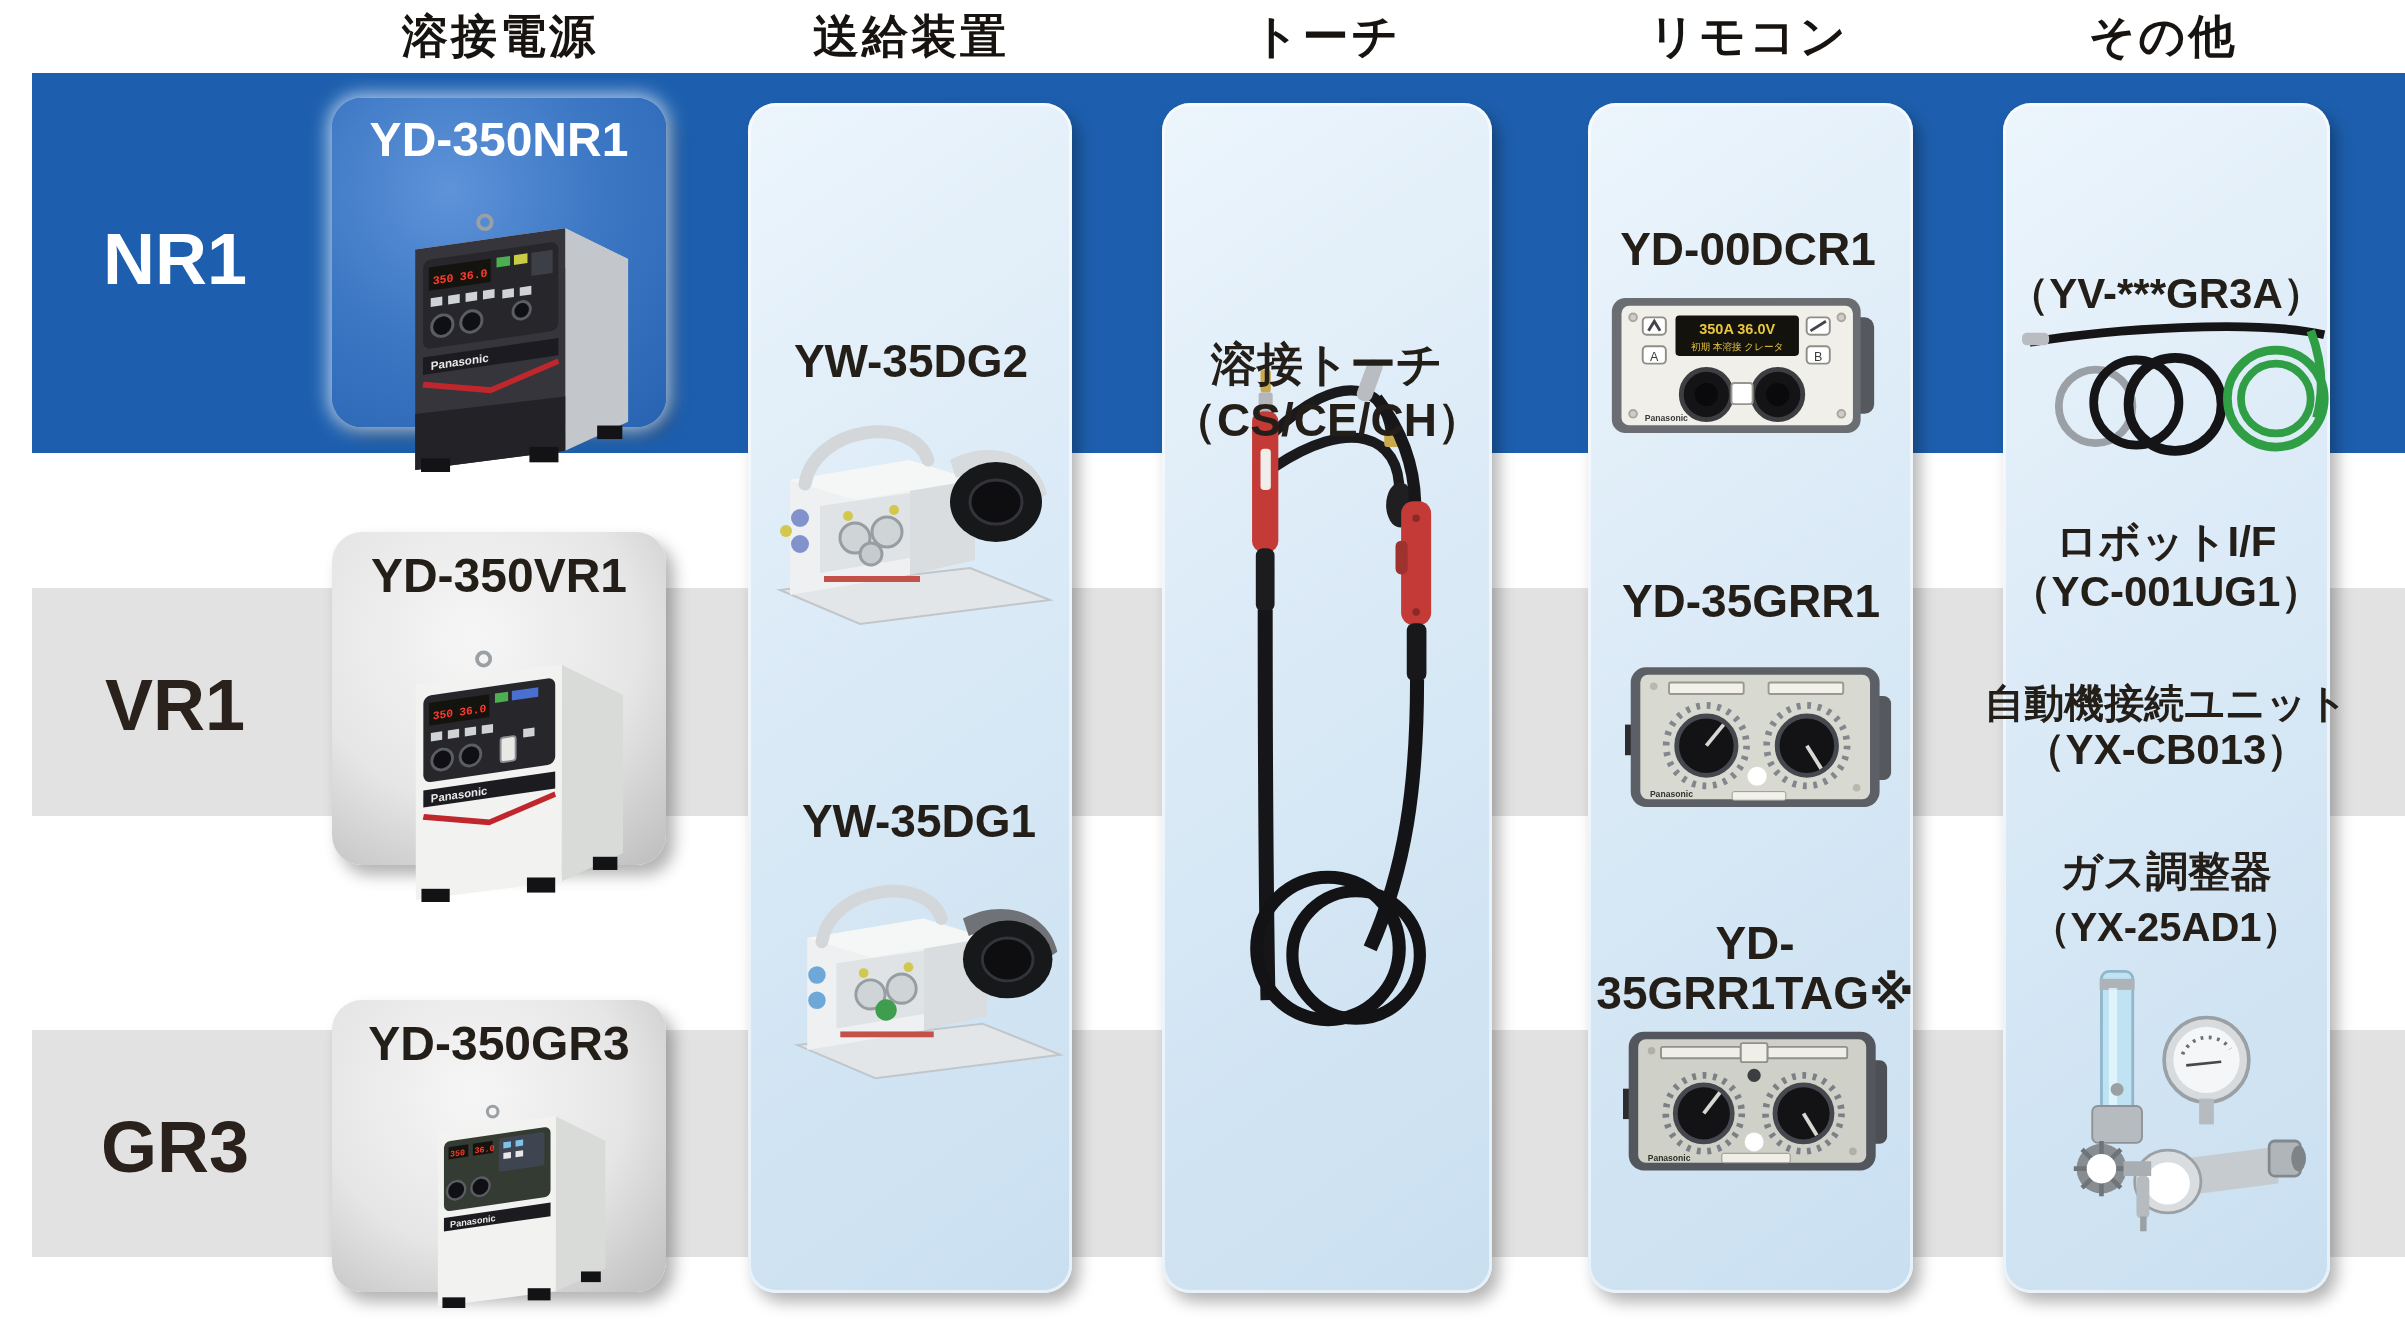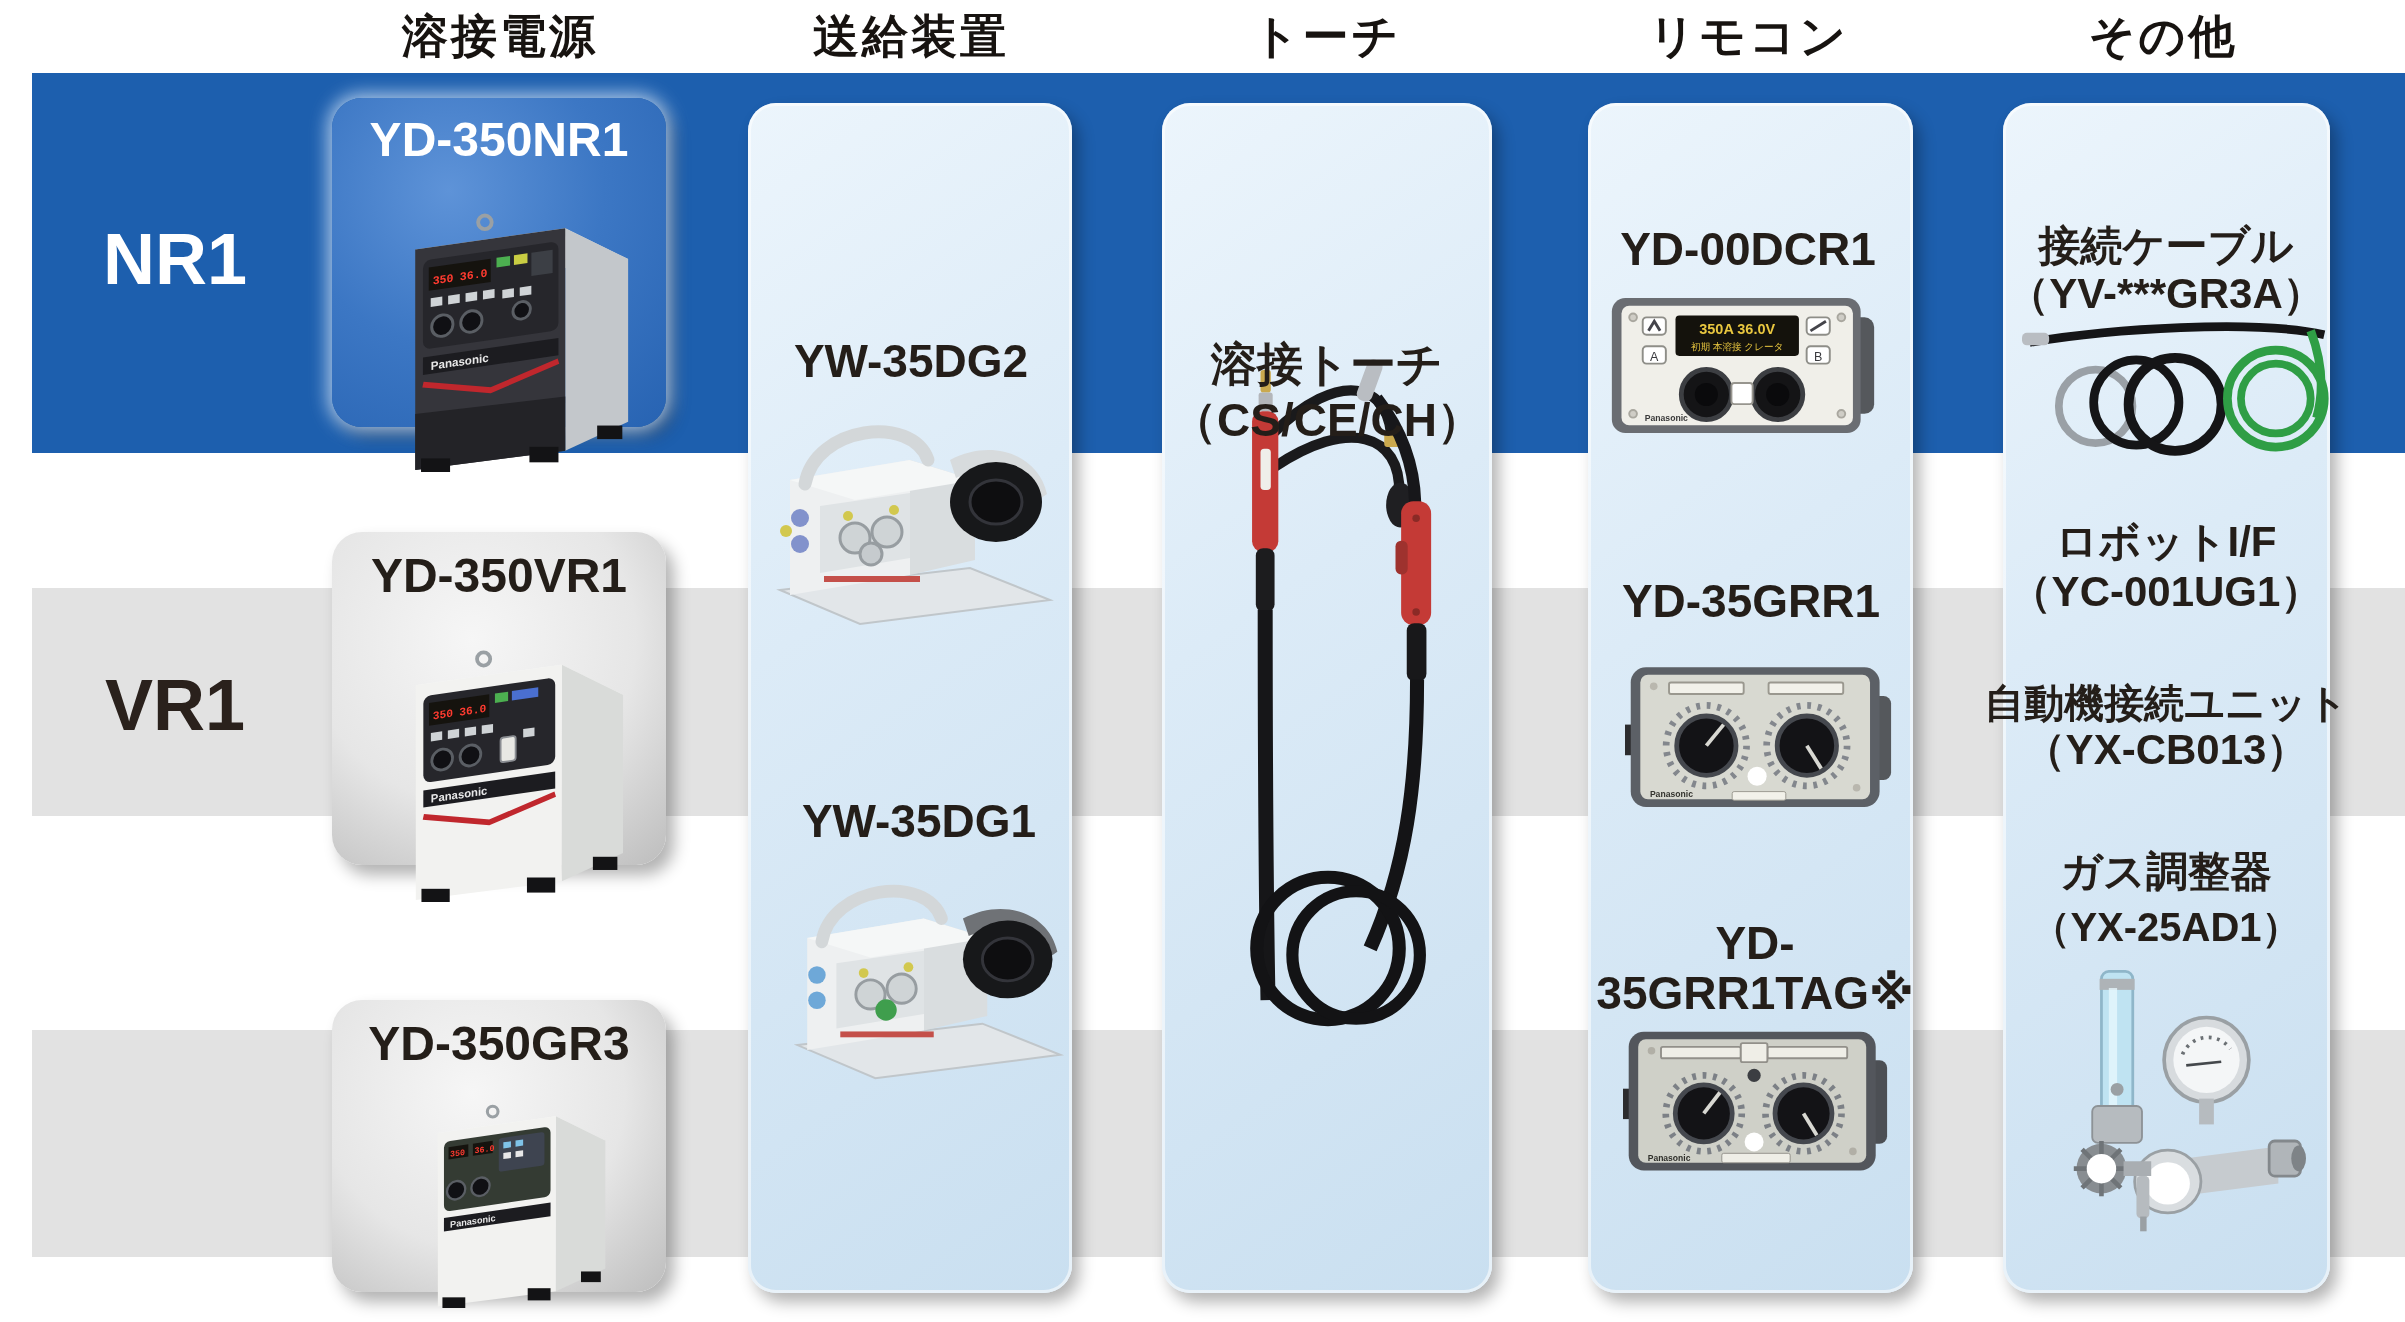--- a/index.html
+++ b/index.html
@@ -60,20 +60,21 @@
   <div class="band band-gray-gr3"></div>
 
   <div class="col-header" style="left:500px;">溶接電源</div>
   <div class="col-header" style="left:911px;">送給装置</div>
   <div class="col-header" style="left:1327px;">トーチ</div>
   <div class="col-header" style="left:1749px;">リモコン</div>
   <div class="col-header" style="left:2163px;">その他</div>
 
   <div class="row-label white" style="top:218px;">NR1</div>
   <div class="row-label" style="top:664px;">VR1</div>
+  <div class="row-label" style="top:1106px;">GR3</div>
 
   <div class="panel" style="left:748px;width:324px;"></div>
   <div class="panel" style="left:1162px;width:330px;"></div>
   <div class="panel" style="left:1588px;width:325px;"></div>
   <div class="panel" style="left:2003px;width:327px;"></div>
 
   <div class="card card-blue"></div>
   <div class="card card-gray card-vr1"></div>
   <div class="card card-gray card-gr3"></div>
 
@@ -85,21 +86,20 @@
   <div class="lbl f46" style="left:919px;top:794px;">YW-35DG1</div>
 
   <div class="lbl f46" style="left:1327px;top:390px;">（CS/CE/CH）</div>
   <div class="lbl f46" style="left:1327px;top:334px;">溶接トーチ</div>
 
   <div class="lbl f46" style="left:1748px;top:222px;">YD-00DCR1</div>
   <div class="lbl f46" style="left:1751px;top:574px;">YD-35GRR1</div>
   <div class="lbl f46" style="left:1755px;top:916px;">YD-</div>
   <div class="lbl f46" style="left:1755px;top:966px;">35GRR1TAG※</div>
 
-  <div class="lbl f42" style="left:2166px;top:218px;">接続ケーブル</div>
   <div class="lbl f42" style="left:2166px;top:266px;">（YV-***GR3A）</div>
   <div class="lbl f42" style="left:2166px;top:514px;">ロボットI/F</div>
   <div class="lbl f42" style="left:2166px;top:564px;">（YC-001UG1）</div>
   <div class="lbl f34" style="left:2166px;top:676px;">自動機接続ユニット</div>
   <div class="lbl f42" style="left:2166px;top:722px;">（YX-CB013）</div>
   <div class="lbl f42" style="left:2166px;top:844px;text-align:right;">ガス調整器</div>
   <div class="lbl f40" style="left:2166px;top:900px;text-align:right;">（YX-25AD1）</div>
 
   <svg class="art welder-dark" style="left:366px;top:172px;width:292px;height:300px;" viewBox="0 0 300 310">
     <circle cx="122" cy="52" r="7" fill="none" stroke="#9aa0a4" stroke-width="4"></circle>

